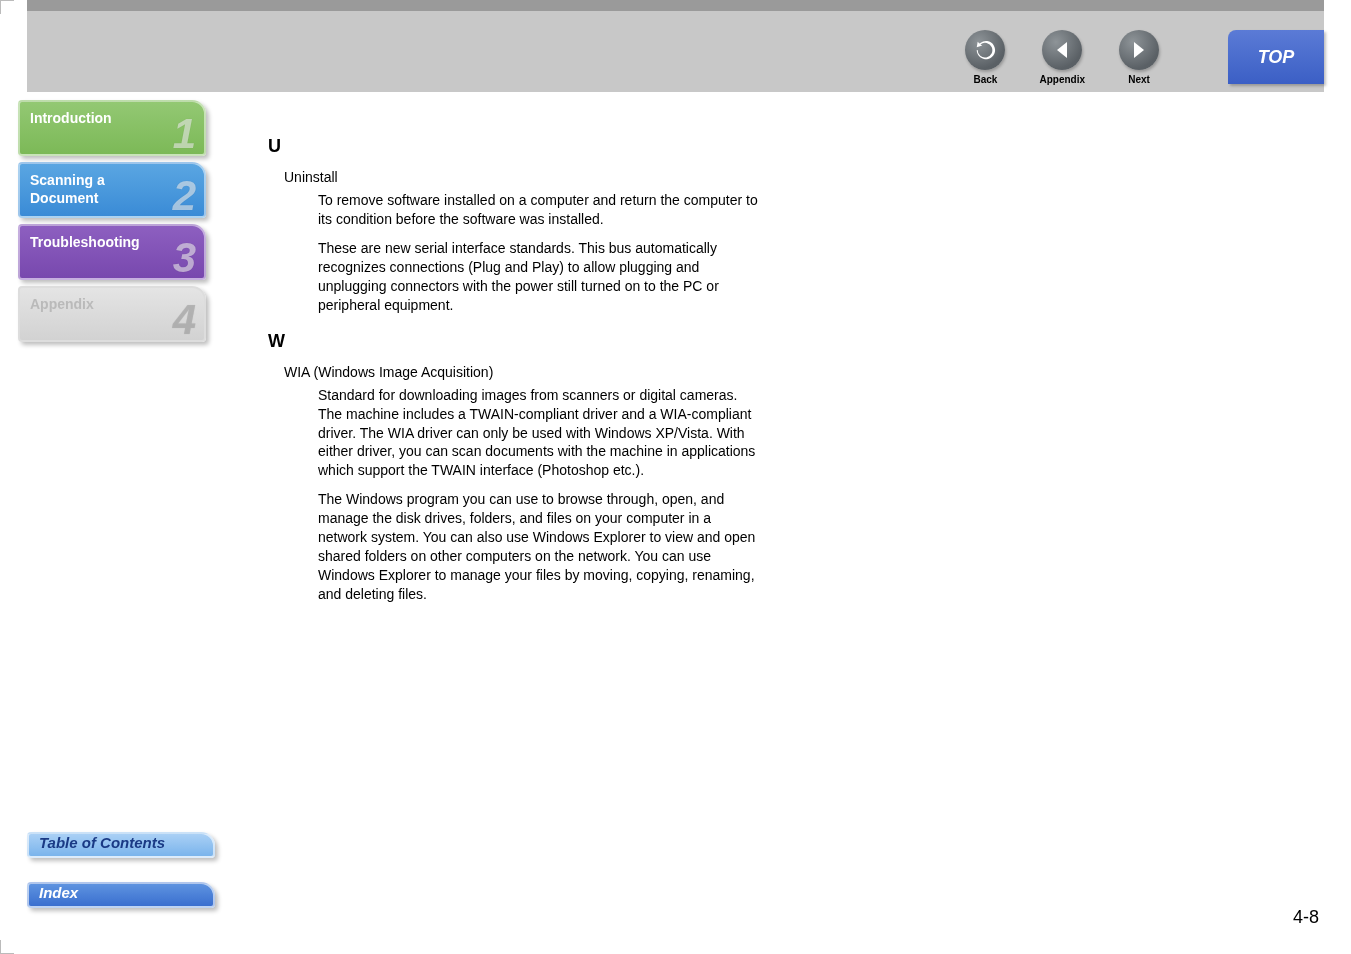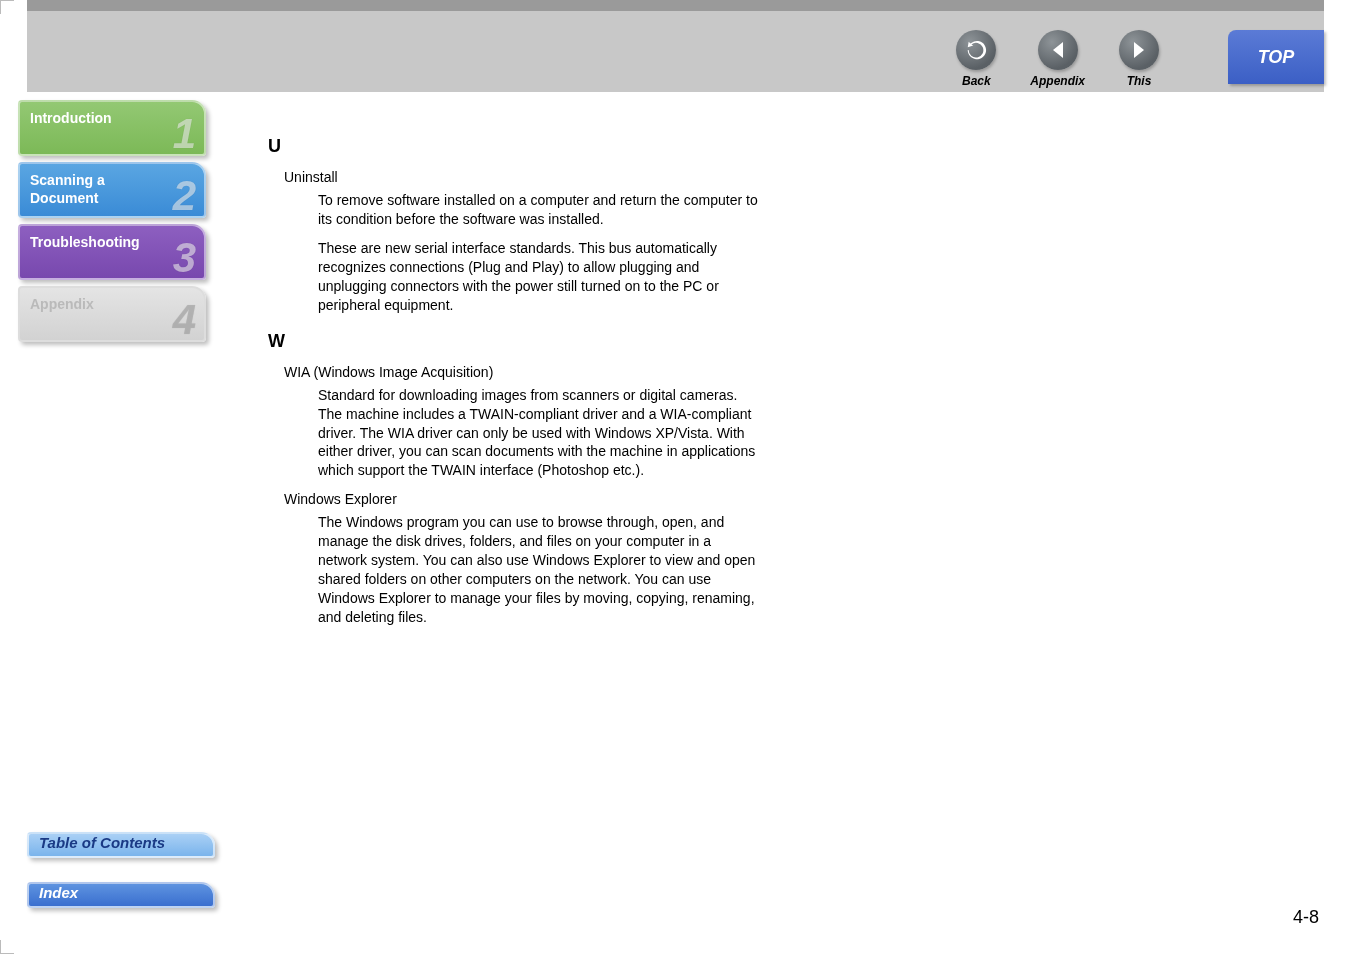--- a/index.html
+++ b/index.html
@@ -13,21 +13,21 @@
   }
   .nav-controls { position: absolute; top: 30px; right: 165px; display: flex; gap: 34px; align-items: flex-start; }
   .nav-item { display: flex; flex-direction: column; align-items: center; gap: 4px; cursor: pointer; }
   .nav-circle {
     width: 40px; height: 40px; border-radius: 50%;
     background: radial-gradient(circle at 35% 30%, #8e9498, #5a6065 70%);
     display: flex; align-items: center; justify-content: center;
     box-shadow: 1px 2px 3px rgba(0,0,0,.25);
   }
   .nav-circle svg { fill: #fff; }
-  .nav-label { font-size: 12px; font-weight: bold; color: #000; font-style: italic; }
+  .nav-label { font-size: 10px; font-weight: bold; color: #000; }
 
   .top-btn {
     position: absolute; top: 30px; right: 0; width: 96px; height: 54px;
     background: linear-gradient(#5b7bd6, #3b5fc5);
     border-radius: 8px 0 0 0;
     display: flex; align-items: center; justify-content: center;
     color: #fff; font-weight: bold; font-size: 18px;
     box-shadow: 2px 2px 3px rgba(0,0,0,.25);
     cursor: pointer;
     font-style: italic;
@@ -110,21 +110,21 @@
             </svg>
         </div>
         <div class="nav-label">Appendix</div>
       </div>
       <div class="nav-item">
         <div class="nav-circle">
           <svg width="16" height="18" viewBox="0 0 16 18">
               <path d="M3 1 L13 9 L3 17 Z"></path>
             </svg>
         </div>
-        <div class="nav-label">This</div>
+        <div class="nav-label">Next</div>
       </div>
     </div>
     <div class="top-btn">
       <span>TOP</span>
     </div>
   </div>
 
   <div class="sidebar">
     <div class="chapter-tab tab-green">
       <span>Introduction</span>
@@ -156,19 +156,18 @@
 
   <div class="content">
     <div class="letter-head">U</div>
     <div class="term">Uninstall</div>
     <div class="def">To remove software installed on a computer and return the computer to its condition before the software was installed.</div>
     <div class="def">These are new serial interface standards. This bus automatically recognizes connections (Plug and Play) to allow plugging and unplugging connectors with the power still turned on to the PC or peripheral equipment.</div>
 
     <div class="letter-head">W</div>
     <div class="term">WIA (Windows Image Acquisition)</div>
     <div class="def">Standard for downloading images from scanners or digital cameras. The machine includes a TWAIN-compliant driver and a WIA-compliant driver. The WIA driver can only be used with Windows XP/Vista. With either driver, you can scan documents with the machine in applications which support the TWAIN interface (Photoshop etc.).</div>
-    <div class="term">Windows Explorer</div>
     <div class="def">The Windows program you can use to browse through, open, and manage the disk drives, folders, and files on your computer in a network system. You can also use Windows Explorer to view and open shared folders on other computers on the network. You can use Windows Explorer to manage your files by moving, copying, renaming, and deleting files.</div>
   </div>
 
   <div class="page-num">4-8</div>
 
 </div>
 
 </body></html>

